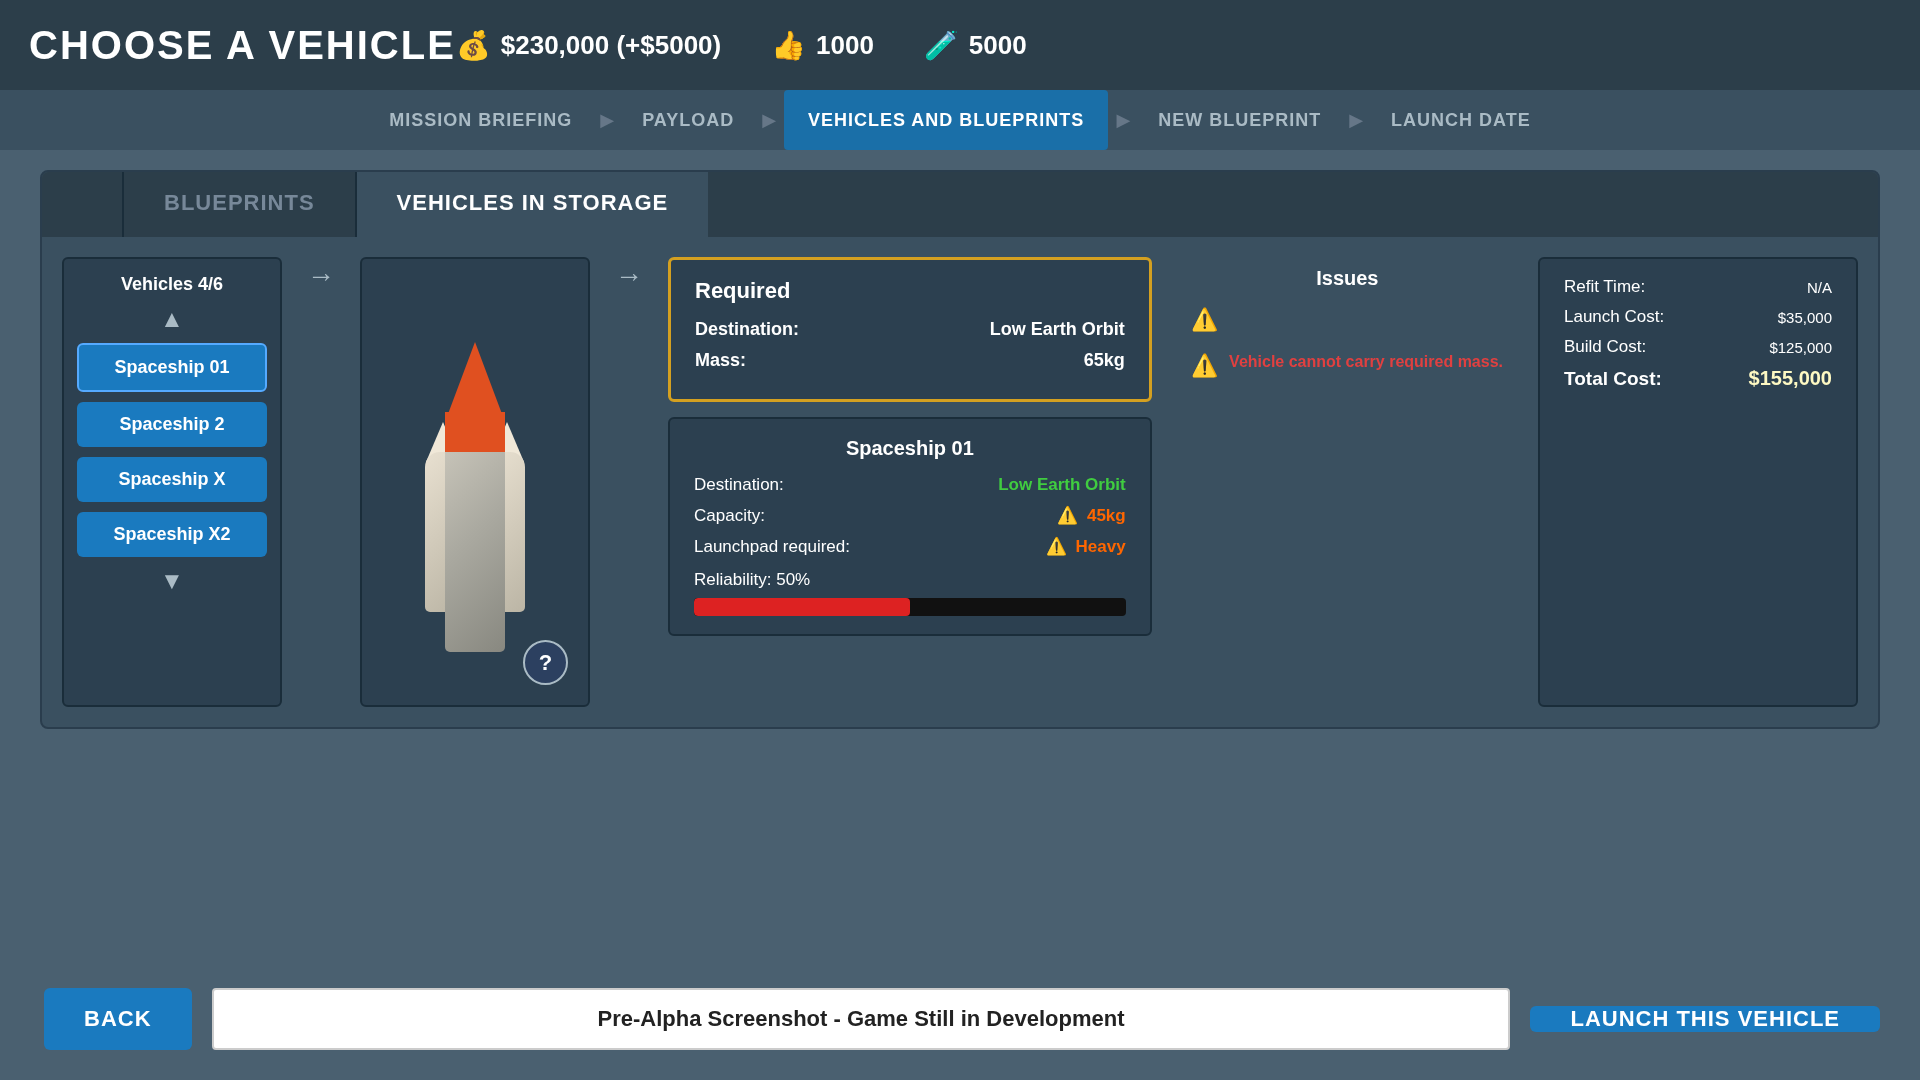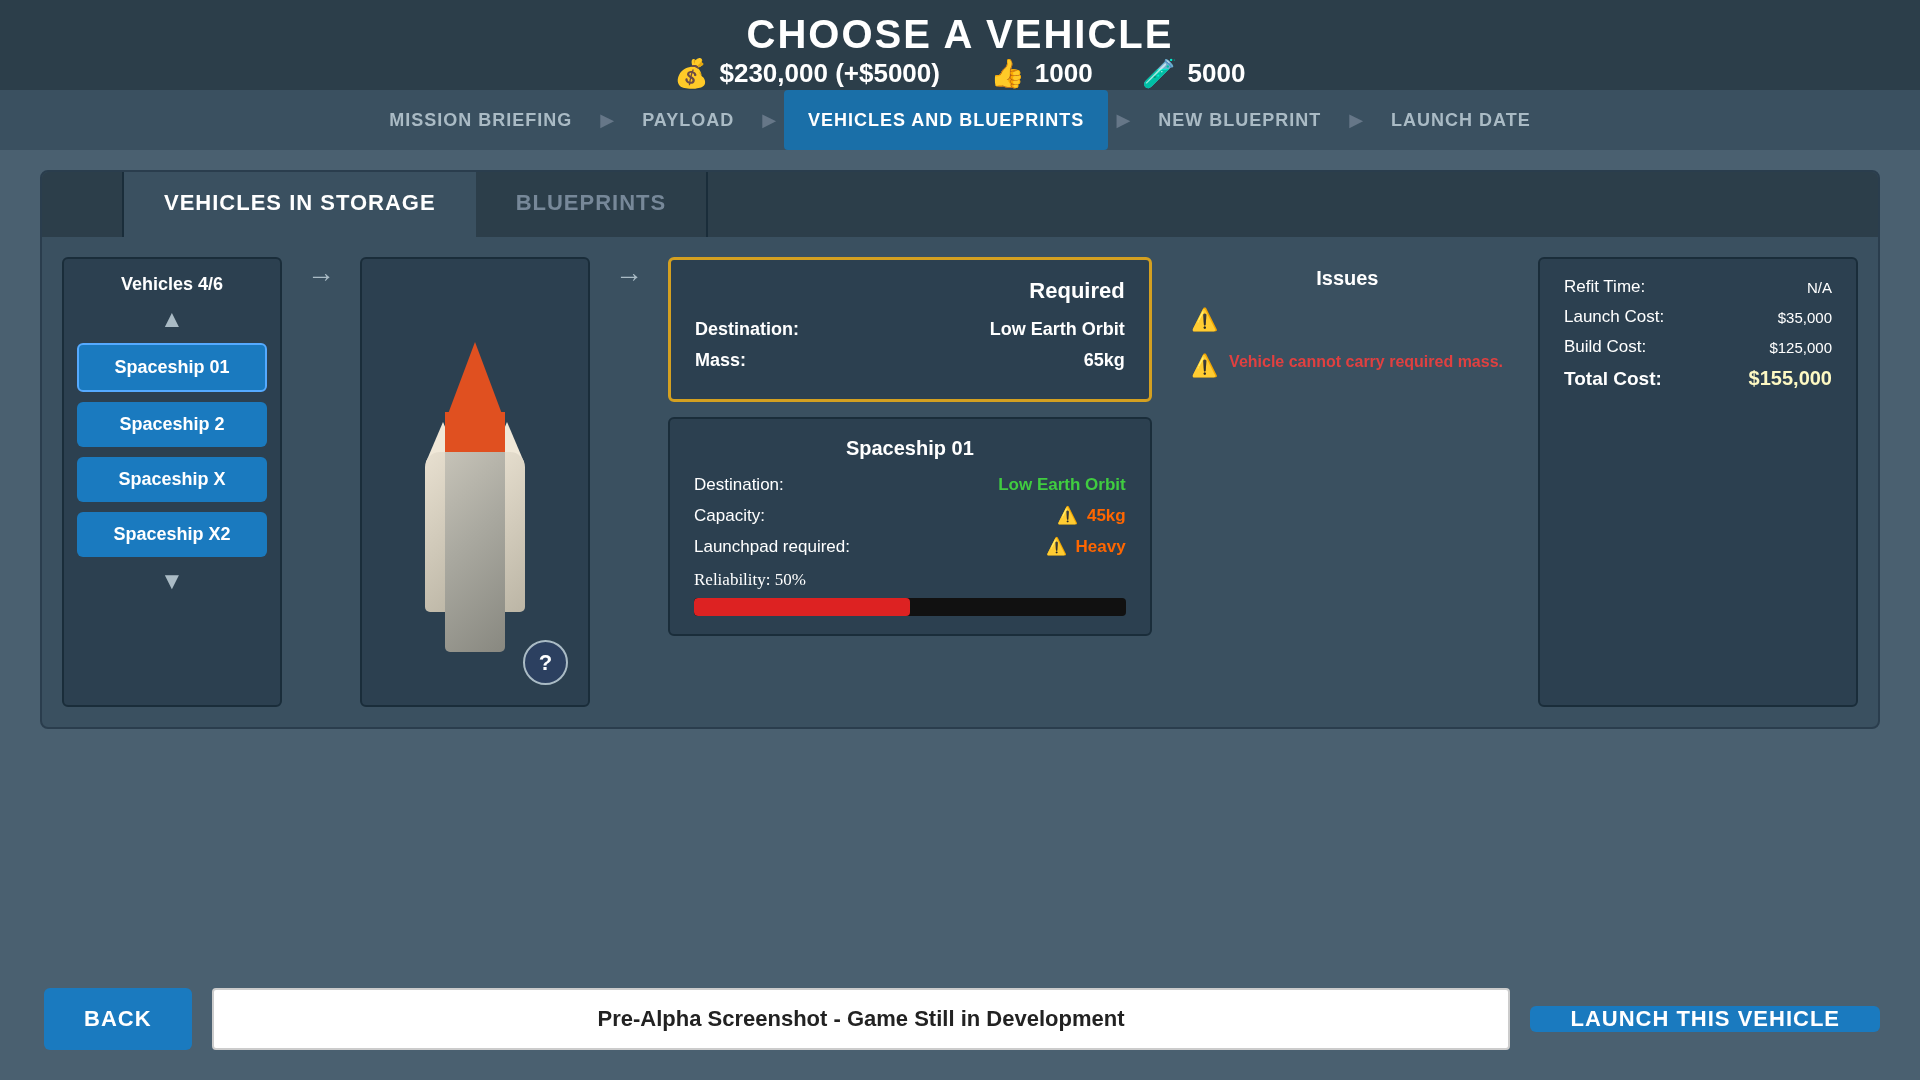--- a/index.html
+++ b/index.html
@@ -11,23 +11,22 @@
       overflow: hidden;
       position: relative;
     }
 
     
     .header {
       background: #2c3e4a;
       height: 90px;
       display: flex;
       align-items: center;
-      padding: 0 40px;
-      justify-content: flex-end;
-      flex-direction: column;
+      padding: 0 29px;
+      justify-content: flex-start;
     }
     .header-title {
       font-size: 40px;
       font-weight: 900;
       color: white;
       letter-spacing: 2px;
     }
     .header-stats {
       display: flex;
       align-items: center;
@@ -277,21 +276,21 @@
     .required-panel {
       background: #2c4050;
       border: 3px solid #d4a020;
       border-radius: 6px;
       padding: 18px 24px;
     }
     .required-title {
       font-size: 22px;
       font-weight: 900;
       color: white;
-      text-align: right;
+      text-align: left;
       margin-bottom: 15px;
     }
     .req-row {
       display: flex;
       justify-content: space-between;
       align-items: center;
       margin-bottom: 10px;
     }
     .req-label {
       font-size: 18px;
@@ -336,21 +335,20 @@
     .info-value-warning {
       display: flex;
       align-items: center;
       gap: 8px;
       font-size: 17px;
       font-weight: bold;
       color: #ff6600;
     }
     .reliability-row {
       margin-top: 13px;
-      font-family: Liberation Serif, serif;
     }
     .reliability-label {
       font-size: 17px;
       color: white;
       margin-bottom: 8px;
     }
     .progress-bar-bg {
       background: #111;
       border-radius: 4px;
       height: 18px;
@@ -508,22 +506,22 @@
   <span class="nav-arrow">▶</span>
   <span class="nav-item">NEW BLUEPRINT</span>
   <span class="nav-arrow">▶</span>
   <span class="nav-item">LAUNCH DATE</span>
 </div>
 
 <div class="main-content">
 
   <div class="tabs">
     <div class="tab inactive" style="width:80px; background:#2c3e4a;"></div>
+    <div class="tab inactive">BLUEPRINTS</div>
     <div class="tab active">VEHICLES IN STORAGE</div>
-    <div class="tab inactive">BLUEPRINTS</div>
     <div class="tab-spacer"></div>
   </div>
 
   <div class="content-area">
 
     <div class="vehicle-list-panel">
       <span class="vehicle-count">Vehicles 4/6</span>
       <button class="nav-btn">▲</button>
       <button class="vehicle-btn selected">Spaceship 01</button>
       <button class="vehicle-btn">Spaceship 2</button>

